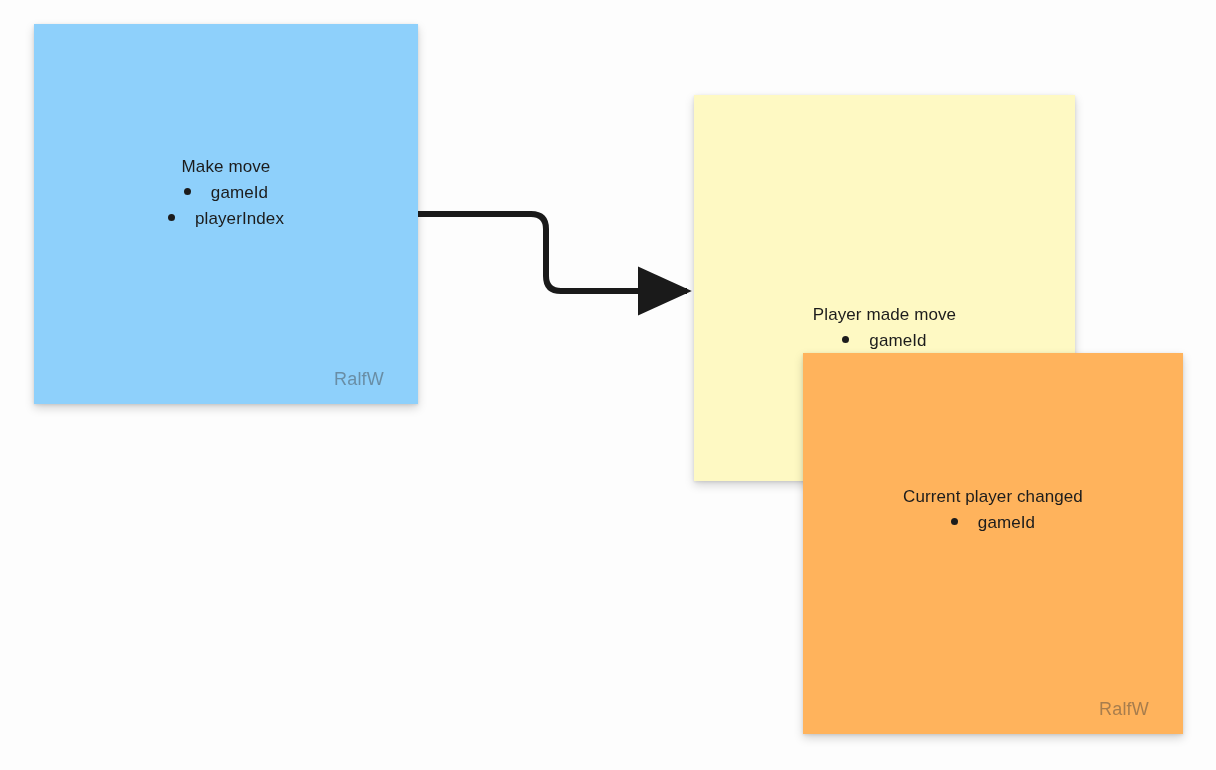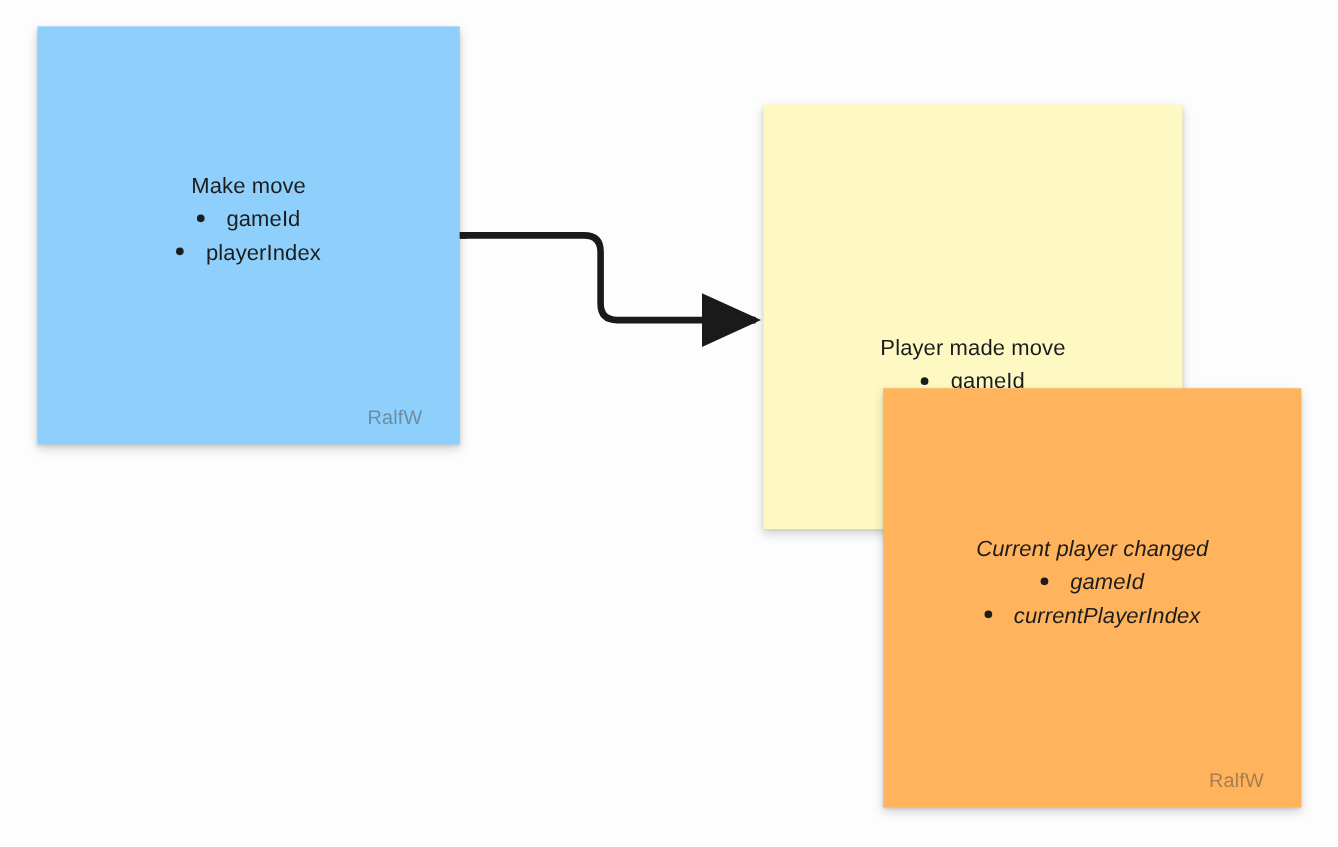--- a/index.html
+++ b/index.html
@@ -29,21 +29,21 @@
     box-shadow: 0 4px 9px rgba(0,0,0,0.17),
                 0 1px 3px rgba(0,0,0,0.10);
   }
 
   .card-body {
     position: absolute;
     left: 0;
     right: 0;
     text-align: center;
     color: #1c1c1c;
-    font-size: 20px;
+    font-size: 17px;
     line-height: 1.52;
     letter-spacing: 0.1px;
   }
 
   .card-title {
     display: block;
     white-space: nowrap;
   }
 
   .bullets {
@@ -98,21 +98,21 @@
   #card-player-made-move .card-body { top: 207px; }
 
   #card-current-player-changed {
     left: 803px;
     top: 353px;
     width: 380px;
     height: 381px;
     background: #FFB35C;
     z-index: 3;
   }
-  #card-current-player-changed .card-body { top: 131px; font-style: italic; }
+  #card-current-player-changed .card-body { top: 131px; }
 
   
   #connector {
     position: absolute;
     left: 0;
     top: 0;
     width: 1216px;
     height: 770px;
     z-index: 4;
     pointer-events: none;
@@ -142,21 +142,20 @@
         <li><span class="dot"></span><span>playerIndex</span></li>
       </ul>
     </div>
   </div>
 
   <div class="card" id="card-current-player-changed">
     <div class="card-body">
       <span class="card-title">Current player changed</span>
       <ul class="bullets">
         <li><span class="dot"></span><span>gameId</span></li>
-        <li><span class="dot"></span><span>currentPlayerIndex</span></li>
       </ul>
     </div>
     <div class="attribution">RalfW</div>
   </div>
 
   <svg id="connector" viewBox="0 0 1216 770">
     <defs>
       <marker id="arrowhead" markerWidth="9" markerHeight="9" refX="8.2" refY="4.5" orient="auto" markerUnits="strokeWidth">
         <path d="M0,0.4 L9,4.5 L0,8.6 z" fill="#1a1a1a"></path>
       </marker>

